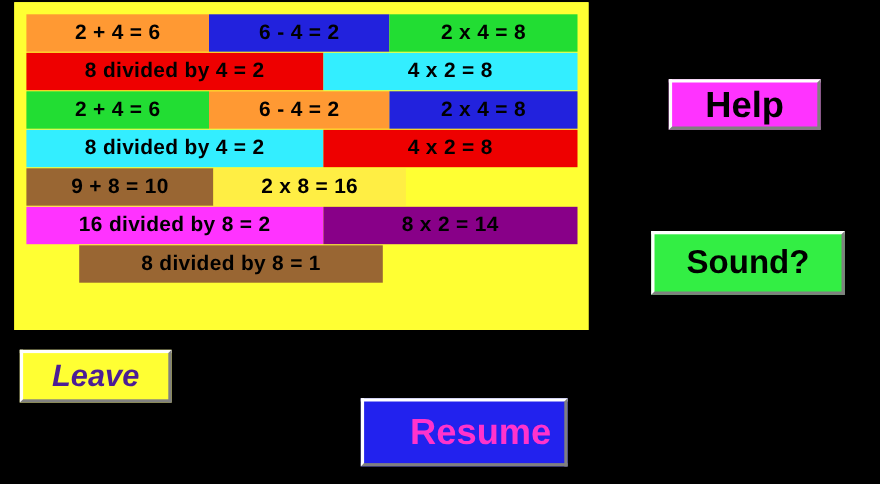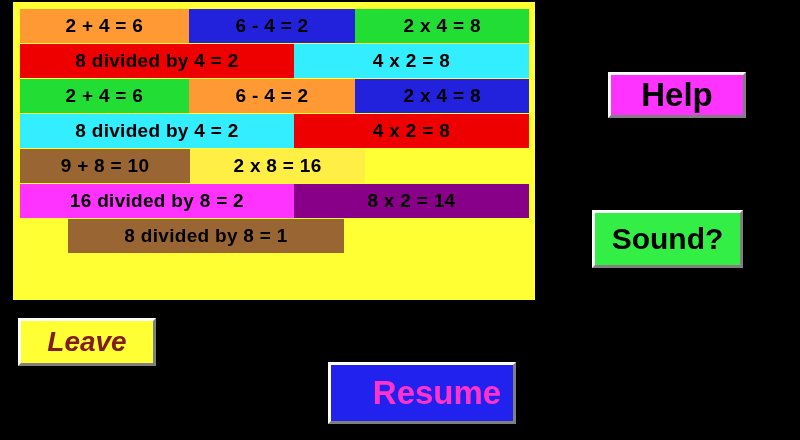--- a/index.html
+++ b/index.html
@@ -16,21 +16,21 @@
   }
 
   
   #fact-table {
     position: absolute;
     left: 13px;
     top: 2px;
     width: 522px;
     height: 298px;
     background: #ffff33;
-    border: 2px solid #a3a3a3;
+    border: 6px solid #a3a3a3;
     box-sizing: border-box;
     padding: 5px 4px 4px 5px;
   }
   .fact-row {
     display: flex;
     height: 35px;
     width: 100%;
     box-sizing: border-box;
   }
   .fact-cell {
@@ -74,21 +74,21 @@
     left: 608px;
     top: 72px;
     width: 138px;
     height: 46px;
     background: #ff33ff;
     font-size: 33px;
   }
   #sound-button {
     left: 592px;
     top: 210px;
-    width: 151px;
+    width: 176px;
     height: 58px;
     background: #33ee44;
     font-size: 30px;
   }
   #leave-button {
     left: 18px;
     top: 318px;
     width: 138px;
     height: 48px;
     background: #ffff33;
@@ -141,19 +141,19 @@
   </div>
 
 <div class="btn" id="help-button" style="background: rgb(255, 51, 255); color: rgb(0, 0, 0);">
   <span>Help</span>
 </div>
 
 <div class="btn" id="sound-button" style="background: rgb(51, 238, 68); color: rgb(0, 0, 0);">
   <span>Sound?</span>
 </div>
 
-<div class="btn" id="leave-button" style="background: rgb(255, 255, 51); color: #7f1d1d;">
+<div class="btn" id="leave-button" style="background: rgb(255, 255, 51); color: #4c1d95;">
   <span>Leave</span>
 </div>
 
 <div class="btn" id="resume-button" style="background: rgb(34, 34, 238); color: rgb(255, 51, 204); padding-left: 30px;">
   <span>Resume</span>
 </div>
 
 </body></html>

